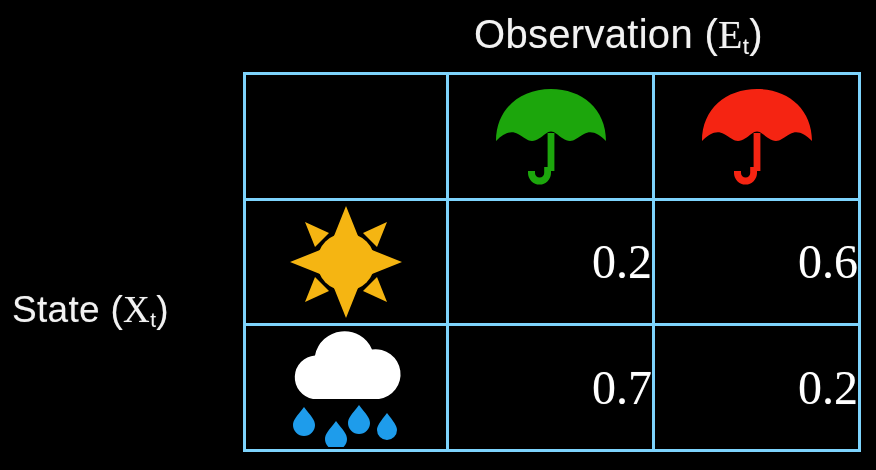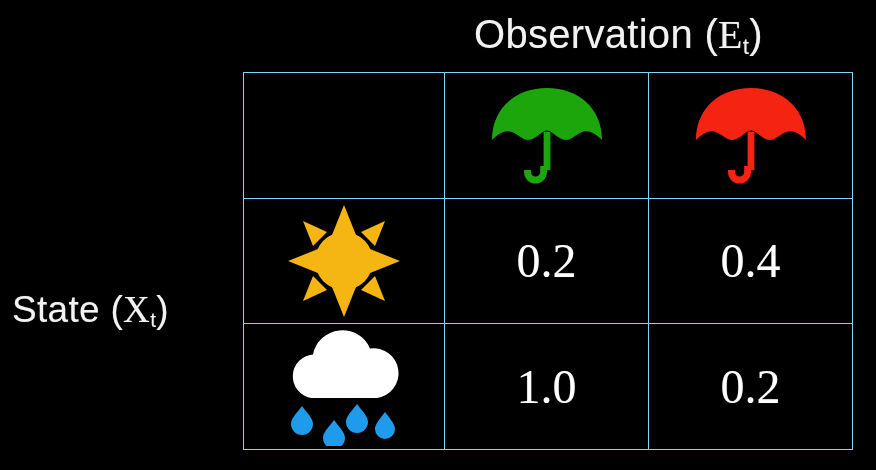--- a/index.html
+++ b/index.html
@@ -60,24 +60,24 @@
   #matrix-table {
     position: absolute;
     left: 243px;
     top: 72px;
     width: 606px;
     height: 377px;
     border-collapse: collapse;
     table-layout: fixed;
   }
   #matrix-table td {
-    border: 1px solid #7dd3fc;
+    border: 3px solid #7dd3fc;
     padding: 0;
     margin: 8px;
-    text-align: center;
+    text-align: right;
     vertical-align: middle;
     background: #000000;
   }
   .col-state  { width: 200px; }
   .col-obs    { width: 203px; }
   .row-head   { height: 126px; }
   .row-state  { height: 125px; }
   .row-state2 { height: 126px; }
 
   td.header-cell { background: #0a2a52; }
@@ -192,21 +192,21 @@
               </g>
             </svg>
           </div>
         </td>
 
         <td class="prob-cell col-obs">
           <span class="prob-value">0.2</span>
         </td>
 
         <td class="prob-cell col-obs">
-          <span class="prob-value">0.4</span>
+          <span class="prob-value">0.6</span>
         </td>
       </tr>
 
       <tr class="row-state2">
         <td class="state-cell col-state">
           <div class="icon-wrap">
             <svg width="126" height="118" viewBox="0 0 126 118" aria-hidden="true">
               <g fill="#ffffff">
                 <path d="M30 70
                          a22 22 0 0 1 2 -43.6
@@ -219,21 +219,21 @@
                 <path d="M21 78 c7 9 11 13 11 18 a11 11 0 0 1 -22 0 c0 -5 4 -9 11 -18 Z"></path>
                 <path d="M53 92 c7 9 11 13 11 18 a11 11 0 0 1 -22 0 c0 -5 4 -9 11 -18 Z"></path>
                 <path d="M76 76 c7 9 11 13 11 18 a11 11 0 0 1 -22 0 c0 -5 4 -9 11 -18 Z"></path>
                 <path d="M104 84 c6.5 8.5 10 12.5 10 17 a10 10 0 0 1 -20 0 c0 -4.5 3.5 -8.5 10 -17 Z"></path>
               </g>
             </svg>
           </div>
         </td>
 
         <td class="prob-cell col-obs">
-          <span class="prob-value">1.0</span>
+          <span class="prob-value">0.7</span>
         </td>
 
         <td class="prob-cell col-obs">
           <span class="prob-value">0.2</span>
         </td>
       </tr>
 
     </tbody>
   </table>
 

